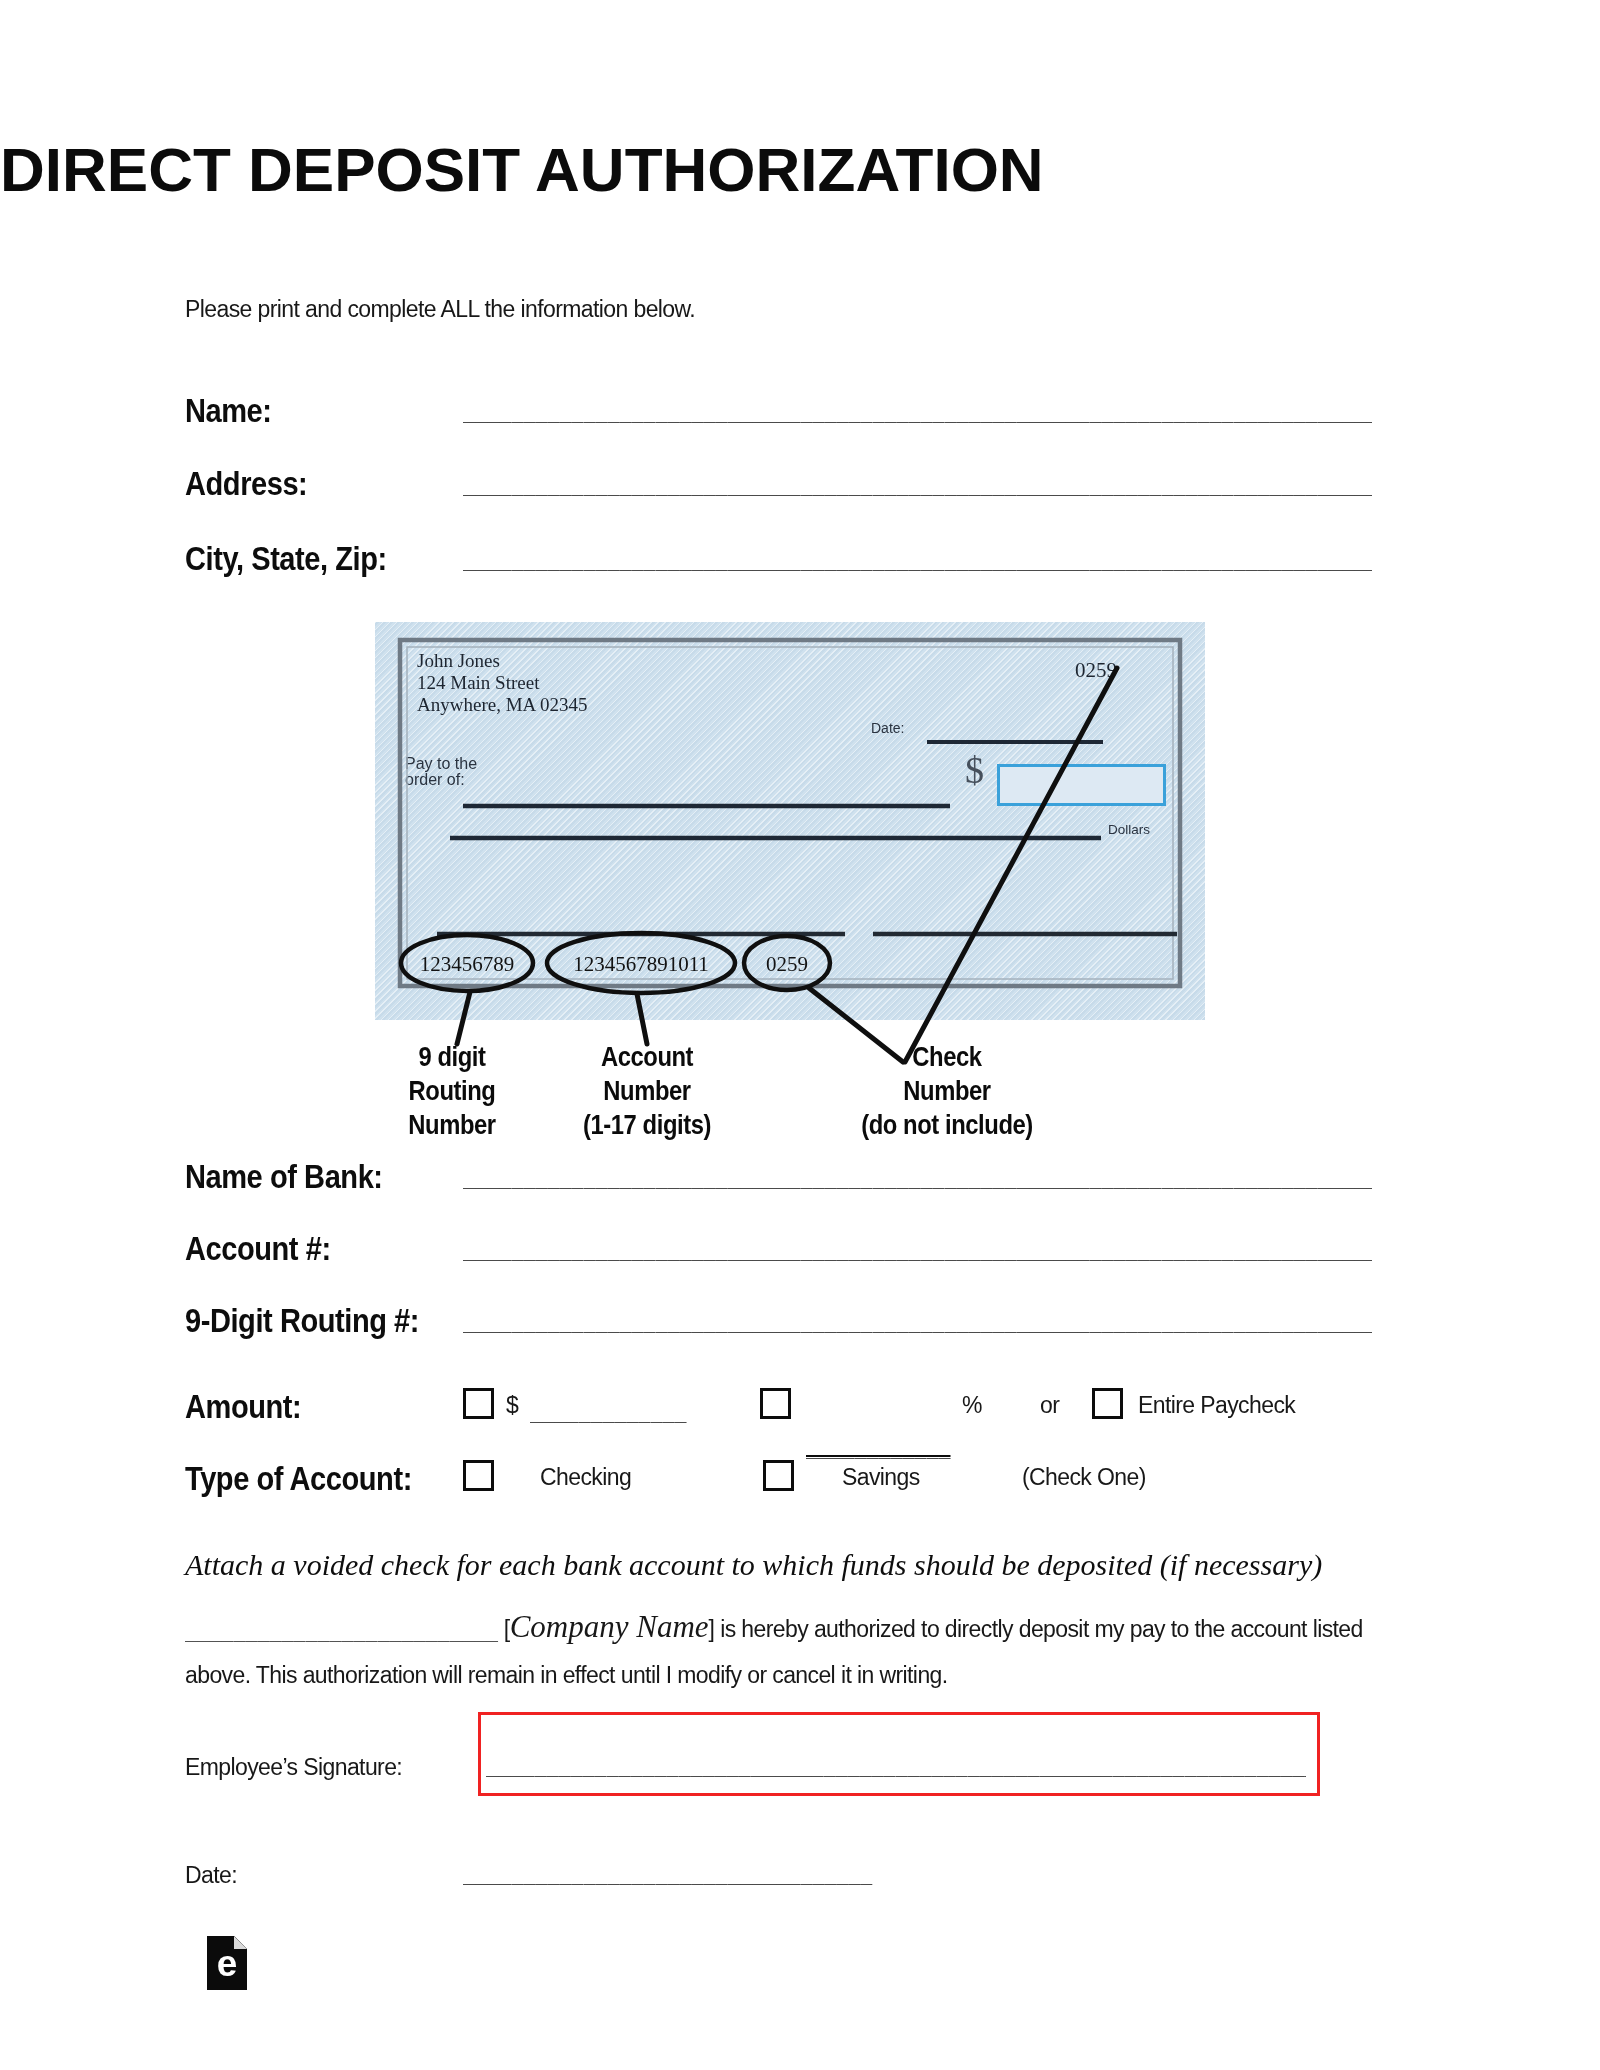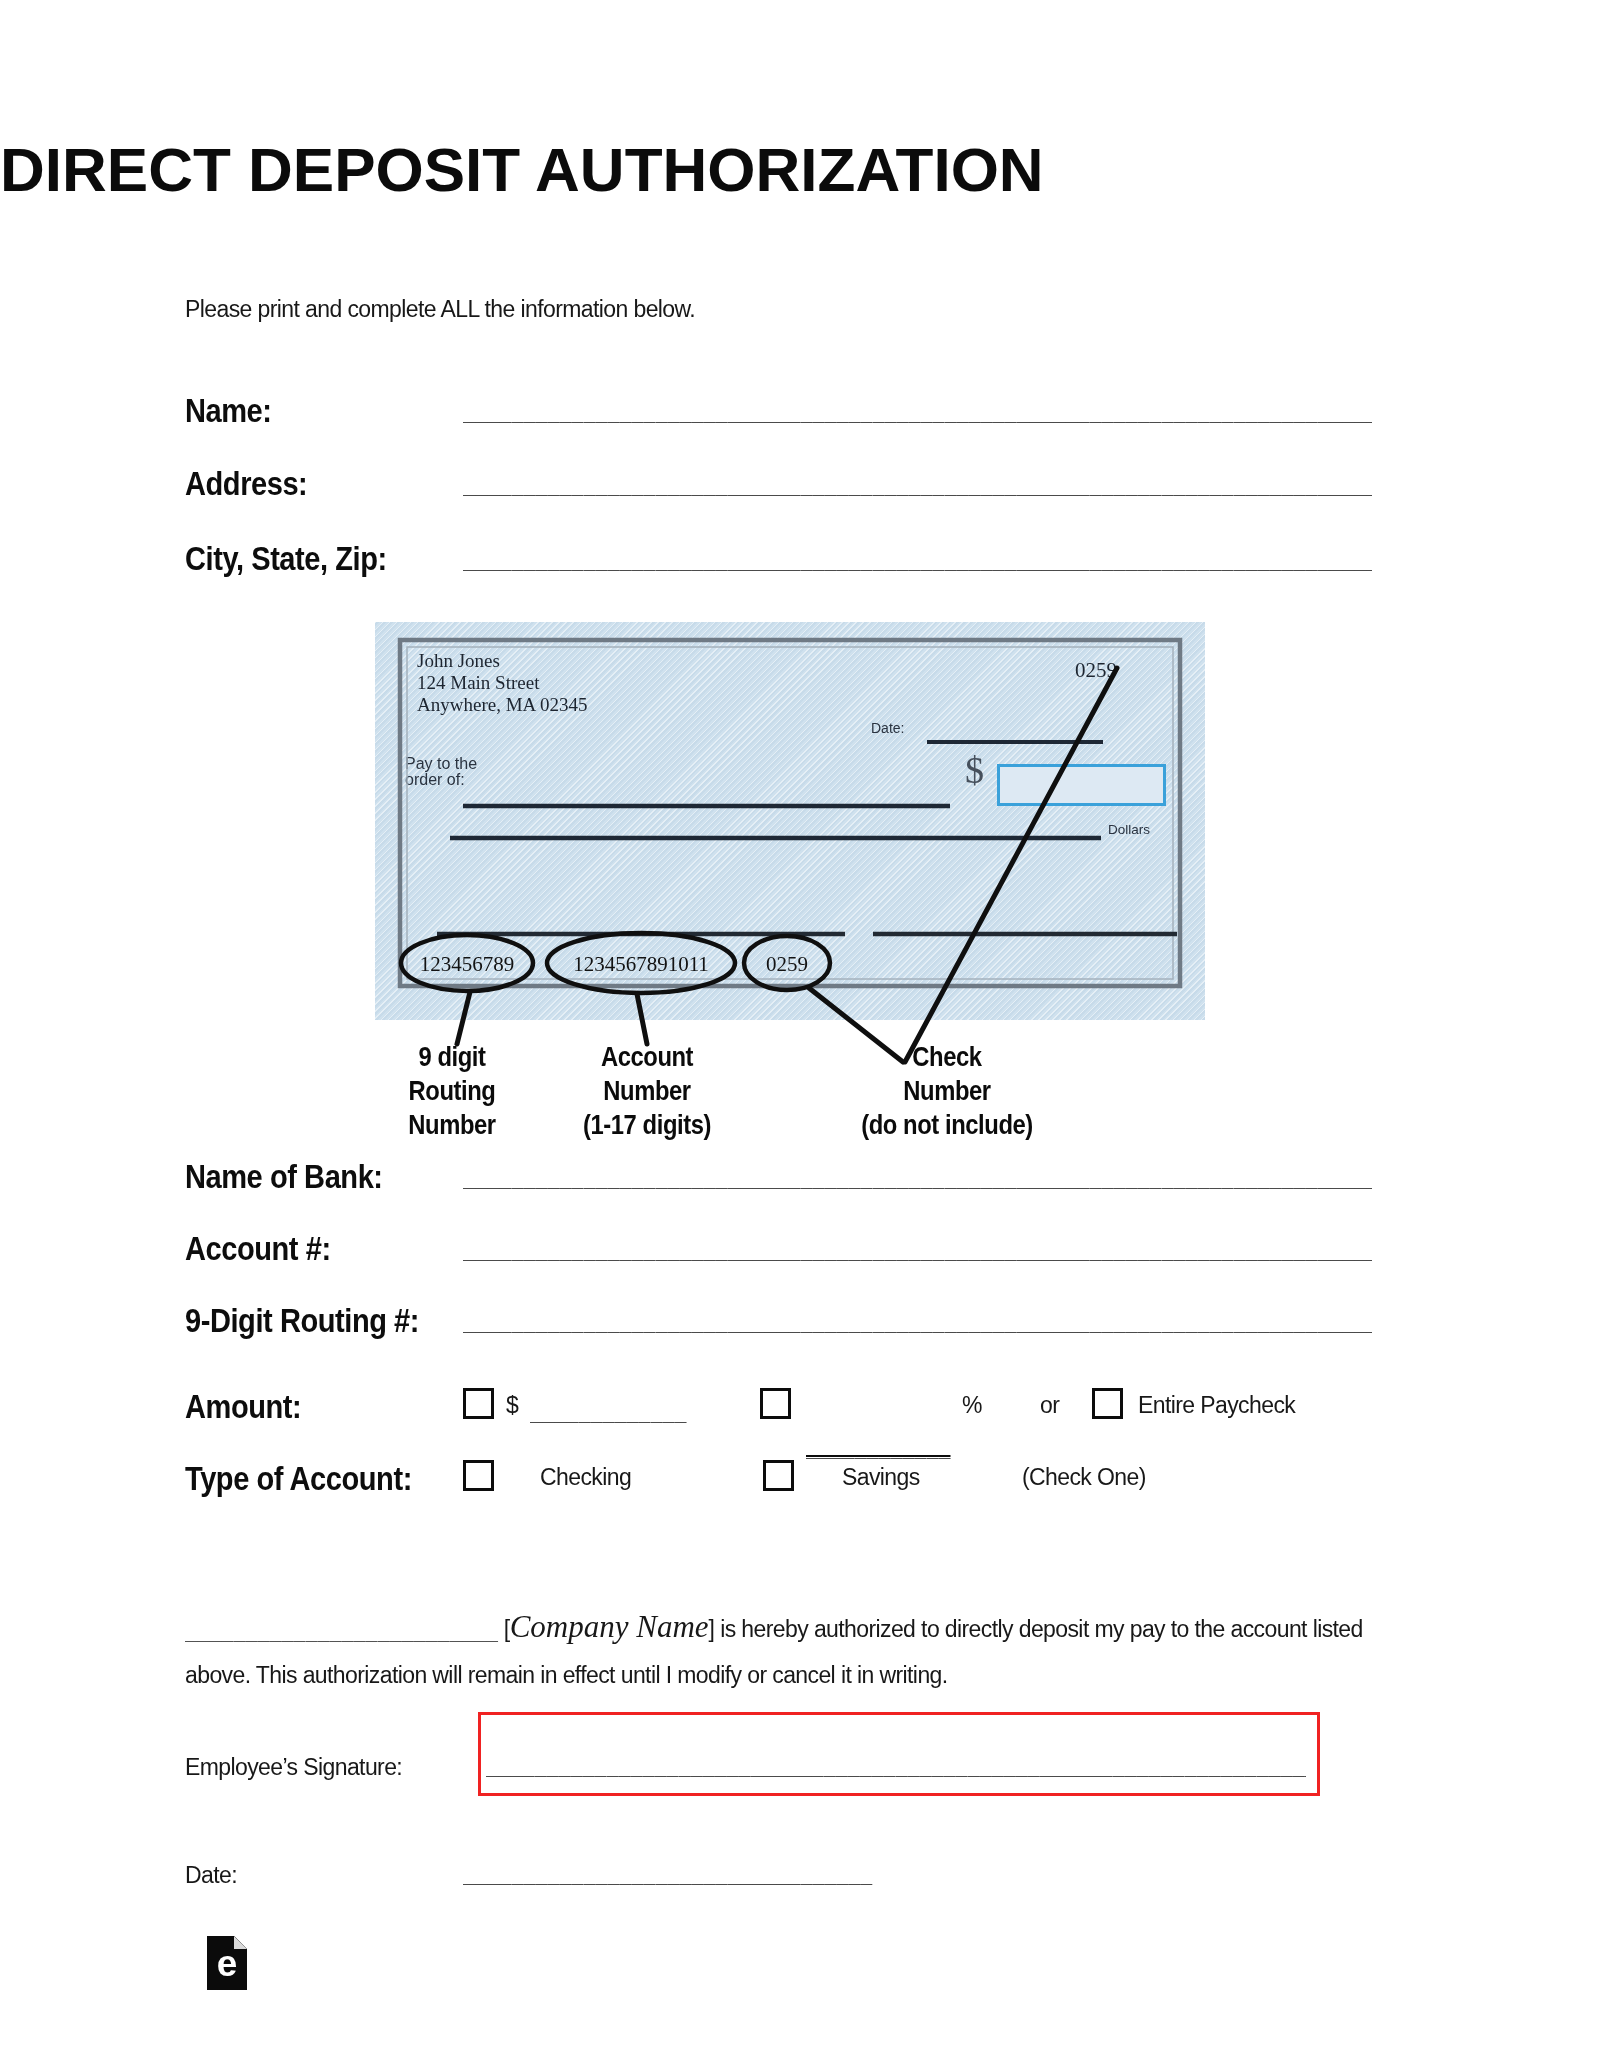--- a/index.html
+++ b/index.html
@@ -133,20 +133,21 @@
   <span class="cb" style="left:1092px;top:1388px;"></span>
   <div class="body" style="left:1138px;top:1392px;">Entire Paycheck</div>
 
   <div class="flabel" style="left:185px;top:1460px;">Type of Account:</div>
   <span class="cb" style="left:463px;top:1460px;"></span>
   <div class="body" style="left:540px;top:1464px;">Checking</div>
   <span class="cb" style="left:763px;top:1460px;"></span>
   <div class="body" style="left:842px;top:1464px;">Savings</div>
   <div class="body" style="left:1022px;top:1464px;">(Check One)</div>
 
+  <div class="abs" style="left:185px;top:1548px;width:1190px;font-family:'Liberation Serif',serif;font-style:italic;font-size:30px;color:#0e0e0e;">Attach a voided check for each bank account to which funds should be deposited (if necessary)</div>
 
   <div class="abs" style="left:185px;top:1604px;width:1190px;font-size:23px;letter-spacing:-0.6px;line-height:45px;color:#181818;">
     <span style="font-family:'DejaVu Sans Mono',monospace;font-size:20px;letter-spacing:0;">__________________________</span><span> [</span><span style="font-family:'Liberation Serif',serif;font-style:italic;font-size:31px;letter-spacing:0;">Company Name</span><span>] </span><span>is hereby authorized to directly deposit my pay to the account listed above. This authorization will remain in effect until I modify or cancel it in writing.</span>
   </div>
 
   <div class="sigbox"></div>
   <div class="body" style="left:185px;top:1754px;">Employee’s Signature:</div>
   <div class="fill" style="left:486px;top:1750px;width:820px;">______________________________________________________________________</div>
 
   <div class="body" style="left:185px;top:1862px;">Date:</div>

